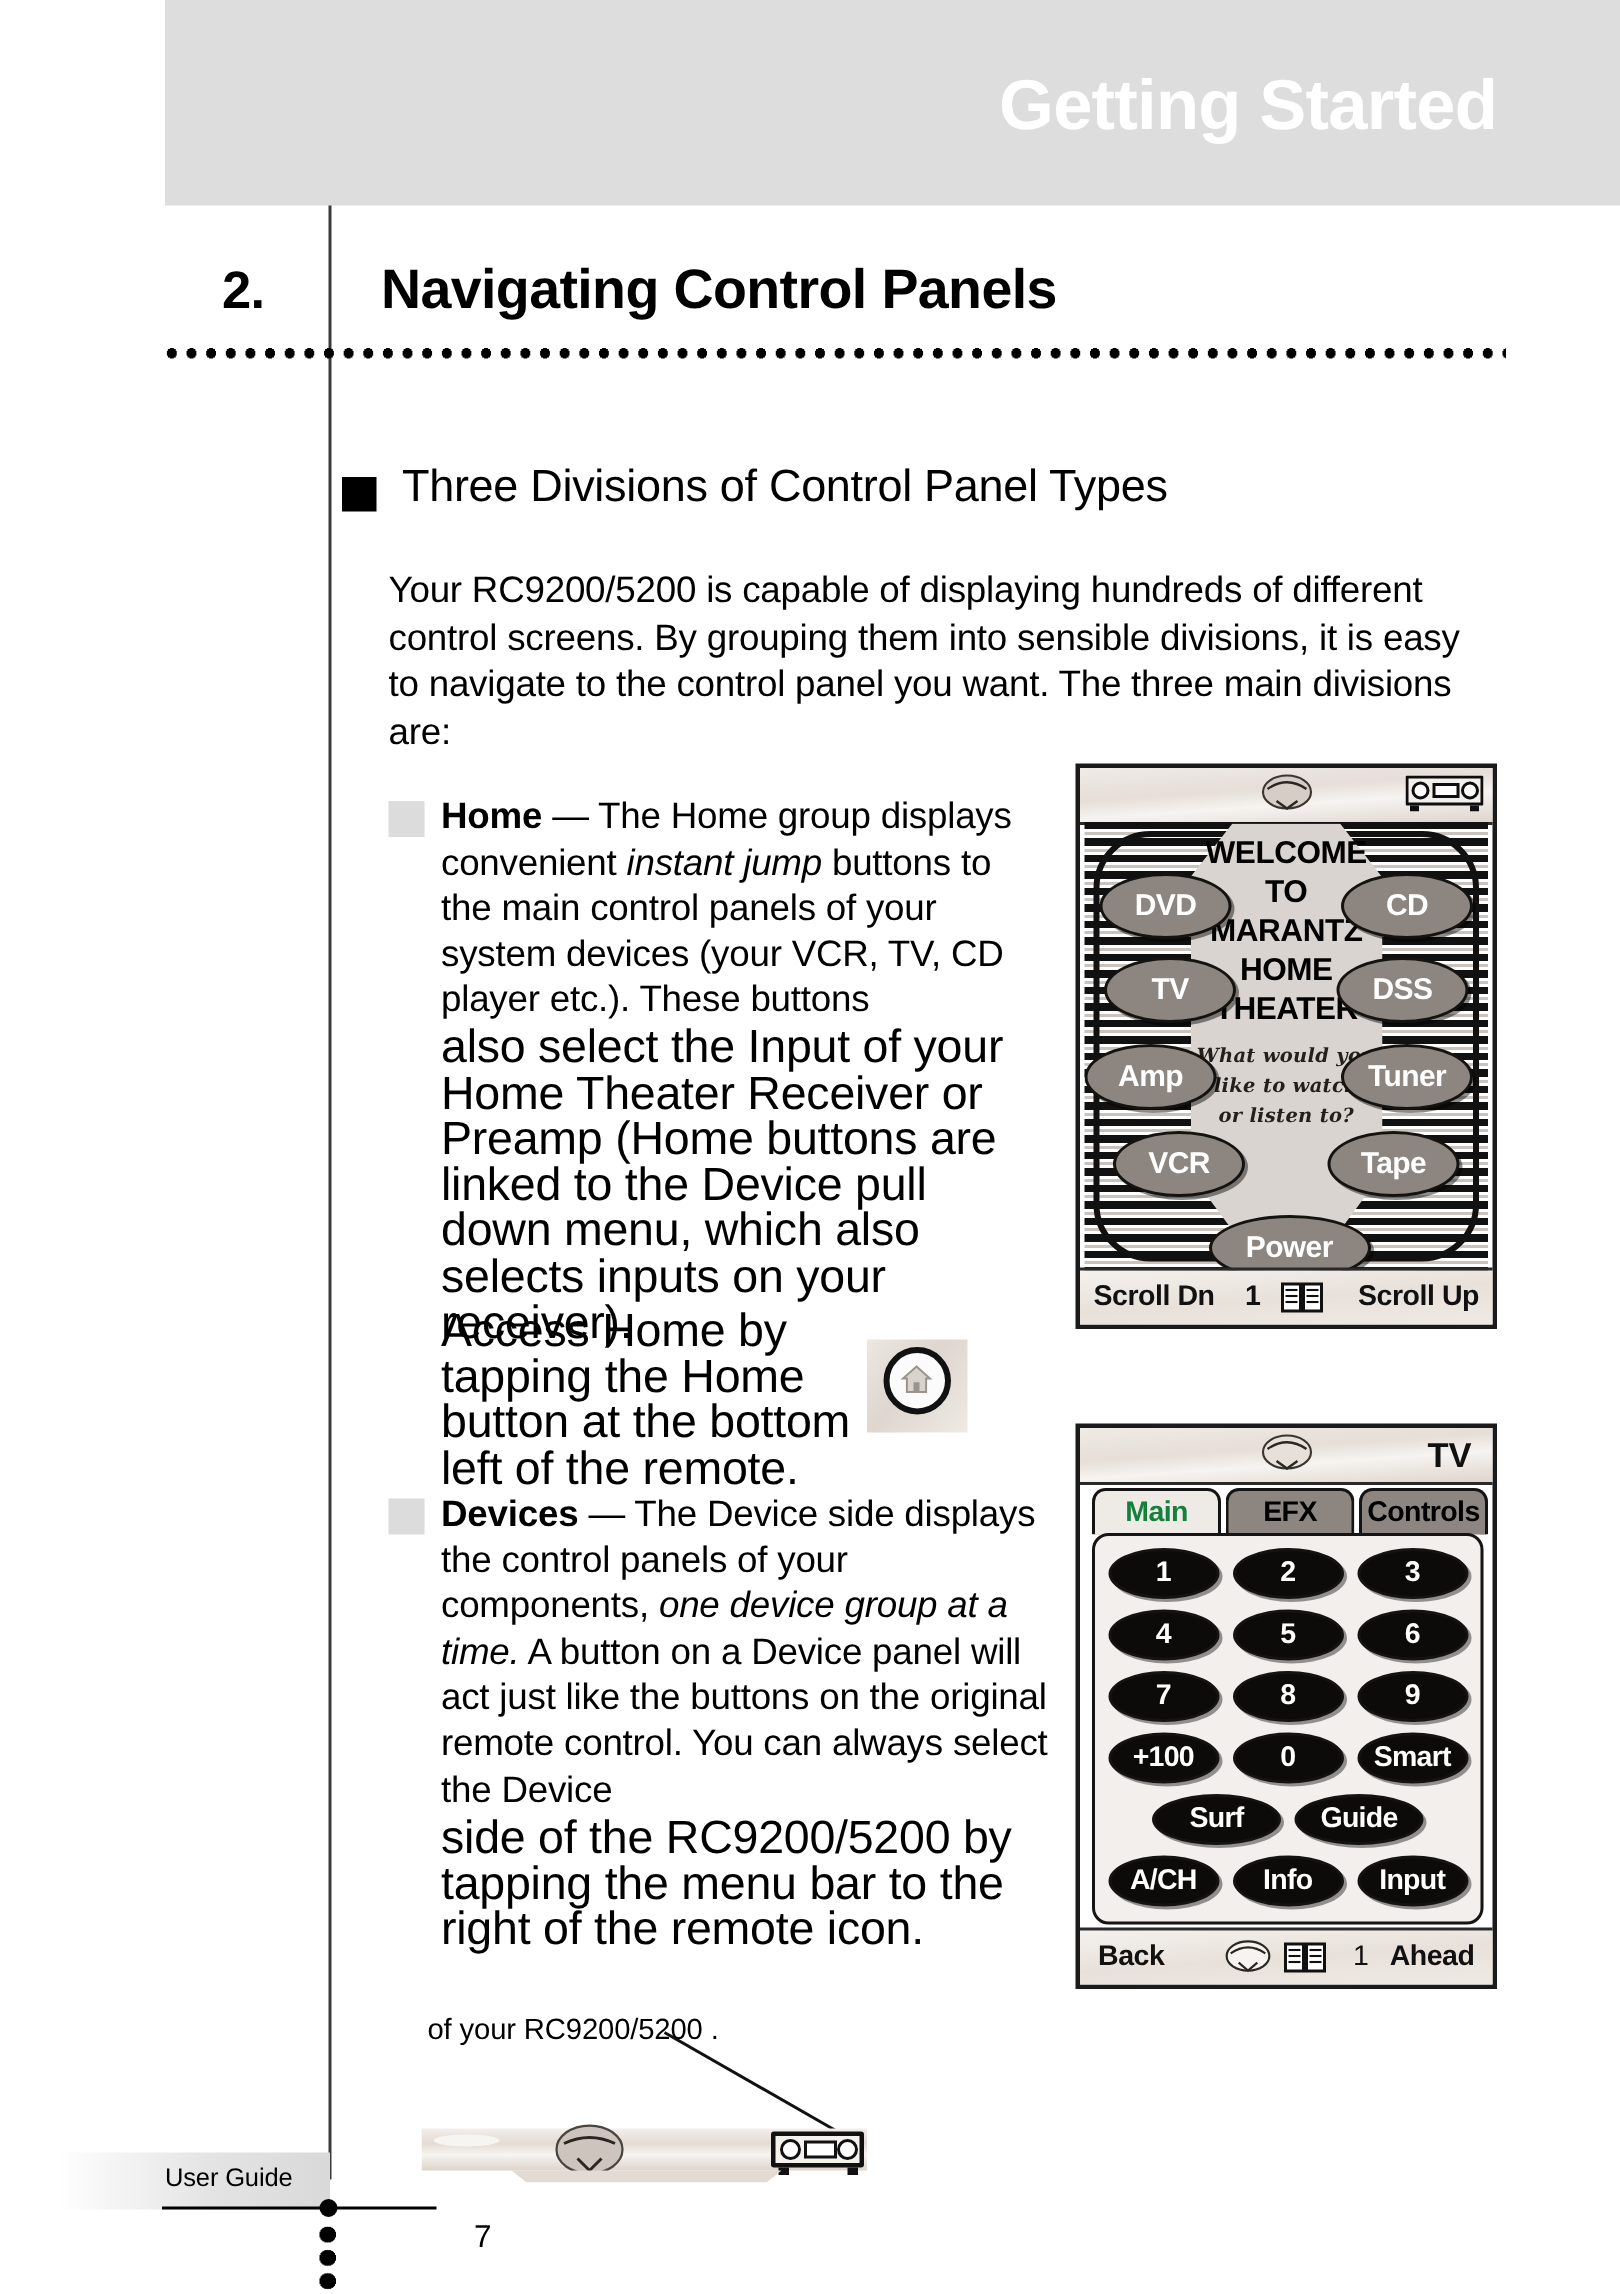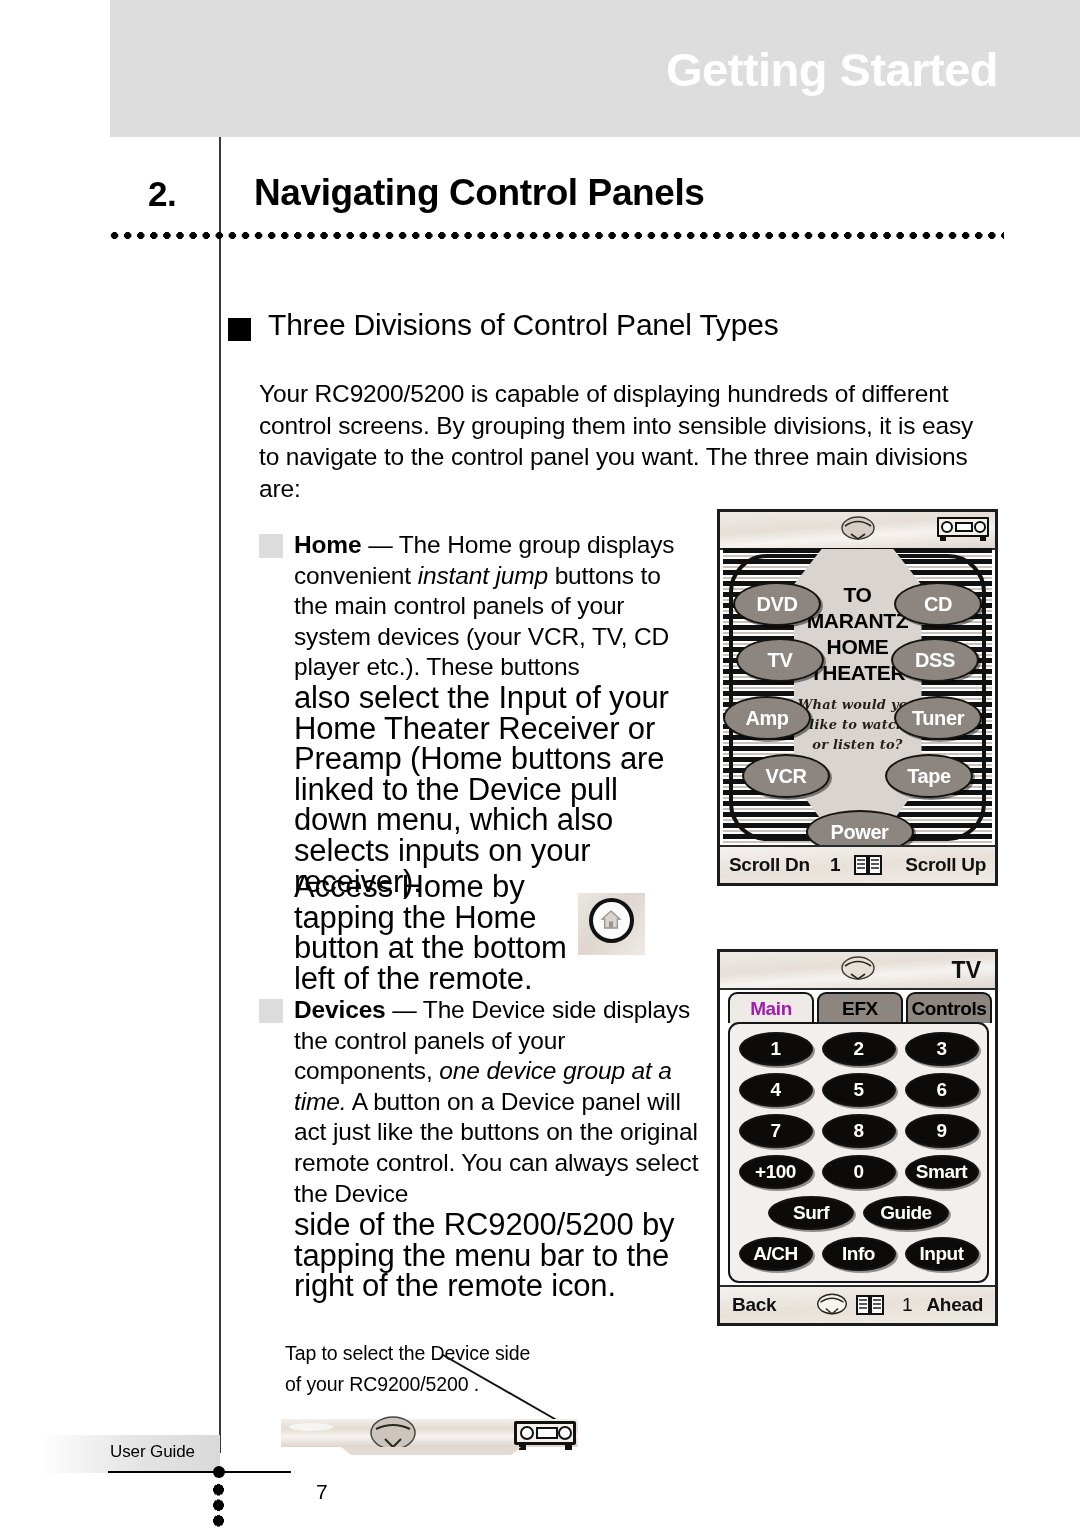--- a/index.html
+++ b/index.html
@@ -174,21 +174,21 @@
   }
   .tabrow{
     position:absolute;left:8px;top:40px;right:3px;height:31px;display:flex;gap:3px;
   }
   .tab{
     flex:1;border:2px solid #141414;border-bottom:none;
     border-radius:9px 9px 0 0;box-sizing:border-box;
     display:flex;align-items:center;justify-content:center;
     font-size:19px;font-weight:bold;letter-spacing:-0.4px;
   }
-  .tab.active{background:#eeeae6;color:#a21caf;}
+  .tab.active{background:#eeeae6;color:#15803d;}
   .tab.inactive{background:#8d857f;color:#000000;}
   .keypad{
     position:absolute;left:8px;top:70px;right:6px;bottom:40px;
     border:2px solid #151515;border-radius:11px;background:#f2efec;
     box-sizing:border-box;padding:8px 8px;
   }
   .krow{display:flex;justify-content:center;gap:9px;margin-bottom:7px;}
   .key{
     background:#0d0b0a;border:2px solid #151311;border-radius:50%;
     color:#ffffff;font-weight:bold;font-size:19px;letter-spacing:-0.5px;
@@ -238,21 +238,20 @@
 <div class="bullet-block" style="left:294px;top:995px;width:405px;">
   <div class="bullet-sq"></div>
   <div class="bullet-body">
     <b>Devices</b><span> — </span><span>The Device side displays the control panels of your components, </span><i>one device group at a time.</i><span>  A button on a Device panel will act just like the buttons on the original remote control. You can always select the Device</span>
   </div>
 </div>
 
 <div class="para" style="left:294px;top:1210px;width:410px;">side of the RC9200/5200  by tapping the menu bar to the right of the remote icon.</div>
 
 <div class="caption">
-  <div>Tap to select the Device side</div>
   <div>of your RC9200/5200 .</div>
 </div>
 <svg style="position:absolute;left:440px;top:1352px;width:130px;height:75px;" viewBox="0 0 130 75">
   <line x1="3" y1="3" x2="120" y2="70" stroke="#111" stroke-width="2"></line>
 </svg>
 
 <svg class="remotebar" viewBox="0 0 297 40">
   <defs>
     <linearGradient id="barg" x1="0" y1="0" x2="0" y2="1">
       <stop offset="0%" stop-color="#f3efeb"></stop>
@@ -299,20 +298,21 @@
       <circle cx="43" cy="10" r="5" fill="#fff" stroke="#0e0e0e" stroke-width="2"></circle>
       <rect x="3" y="20" width="6" height="4" fill="#0e0e0e"></rect>
       <rect x="43" y="20" width="6" height="4" fill="#0e0e0e"></rect>
     </svg>
   </div>
 
   <div class="stripes">
     <div class="stripe-frame"></div>
     <div class="hex-plate"></div>
 
+    <div class="wtitle" style="top:8px;">WELCOME</div>
     <div class="wtitle" style="top:34px;">TO</div>
     <div class="wtitle" style="top:60px;">MARANTZ</div>
     <div class="wtitle" style="top:86px;">HOME</div>
     <div class="wtitle" style="top:112px;">THEATER</div>
 
     <div class="wscript" style="top:148px;">What would you</div>
     <div class="wscript" style="top:168px;">like to watch</div>
     <div class="wscript" style="top:188px;">or listen to?</div>
 
     <div class="oval" style="left:10px;top:34px;width:84px;height:40px;">DVD</div>

